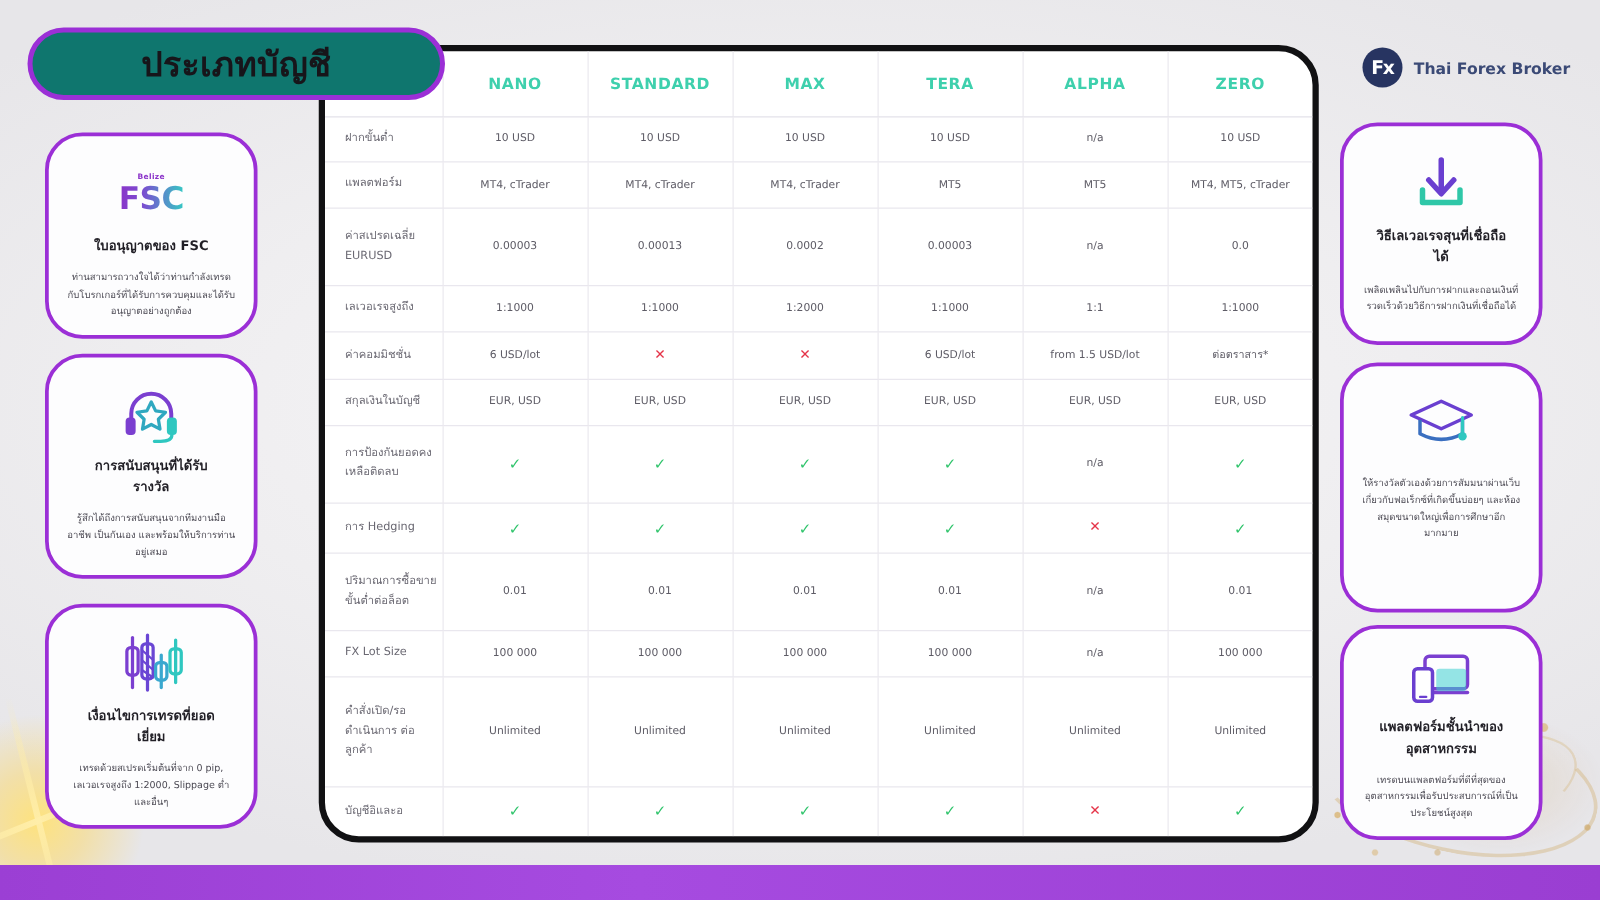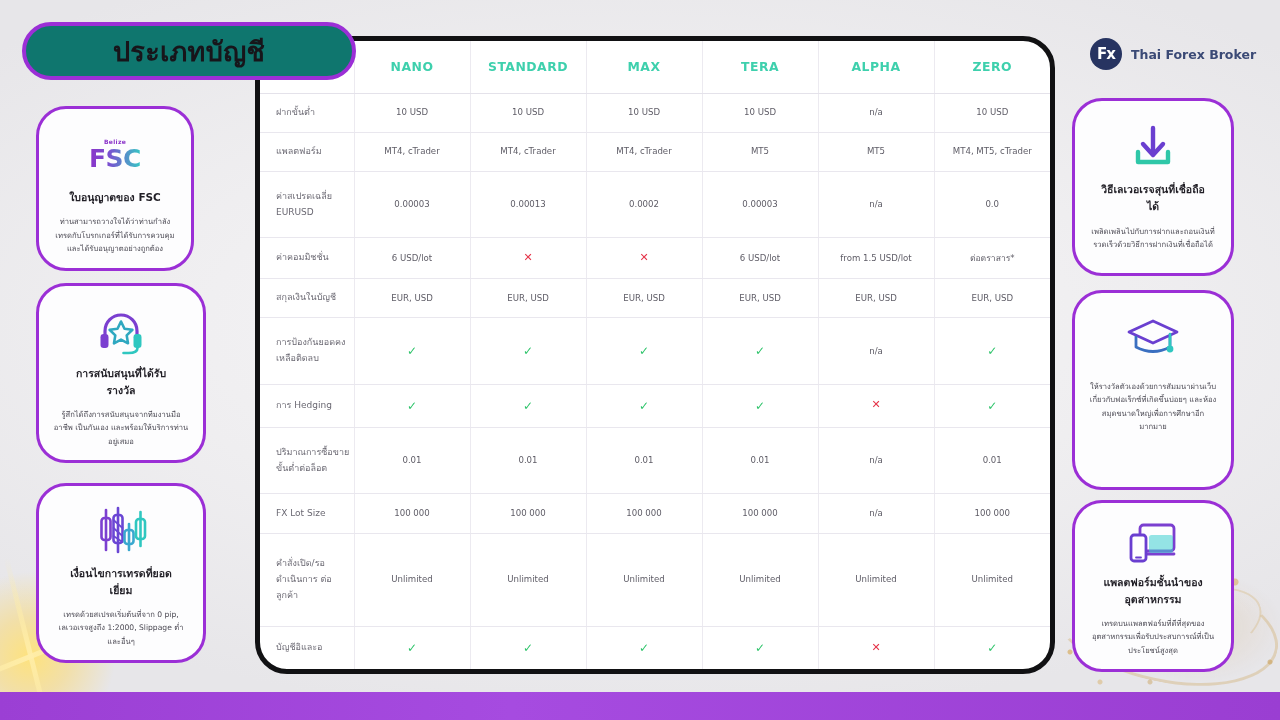--- a/index.html
+++ b/index.html
@@ -94,21 +94,21 @@
   }
   .card .ttl{
     font-size:10.5px; font-weight:bold; color:#211f26; text-align:center;
     line-height:1.65; margin-top:2px;
   }
   .card .dsc{
     font-size:7.6px; color:#4a4852; text-align:center; line-height:1.75;
     margin-top:9px;
   }
   
-  .card.l1{ left:36px; top:106px; width:158px; height:165px; }
+  .card.l1{ left:36px; top:106px; width:170px; height:165px; }
   .card.l2{ left:36px; top:283px; width:170px; height:180px; }
   .card.l3{ left:36px; top:483px; width:170px; height:180px; }
   
   .card.r1{ left:1072px; top:98px; width:162px; height:178px; }
   .card.r2{ left:1072px; top:290px; width:162px; height:200px; }
   .card.r3{ left:1072px; top:500px; width:162px; height:172px; }
 
   
   .brand{
     position:absolute; left:1090px; top:32px; height:44px;
@@ -334,20 +334,29 @@
         <tr>
           <td class="rowlabel">ค่าสเปรดเฉลี่ย EURUSD</td>
           <td>0.00003</td>
           <td>0.00013</td>
           <td>0.0002</td>
           <td>0.00003</td>
           <td>n/a</td>
           <td>0.0</td>
         </tr>
         <tr>
+          <td class="rowlabel">เลเวอเรจสูงถึง</td>
+          <td>1:1000</td>
+          <td>1:1000</td>
+          <td>1:2000</td>
+          <td>1:1000</td>
+          <td>1:1</td>
+          <td>1:1000</td>
+        </tr>
+        <tr>
           <td class="rowlabel">ค่าคอมมิชชั่น</td>
           <td>6 USD/lot</td>
           <td><span class="no">✕</span></td>
           <td><span class="no">✕</span></td>
           <td>6 USD/lot</td>
           <td>from 1.5 USD/lot</td>
           <td>ต่อตราสาร*</td>
         </tr>
         <tr>
           <td class="rowlabel">สกุลเงินในบัญชี</td>

